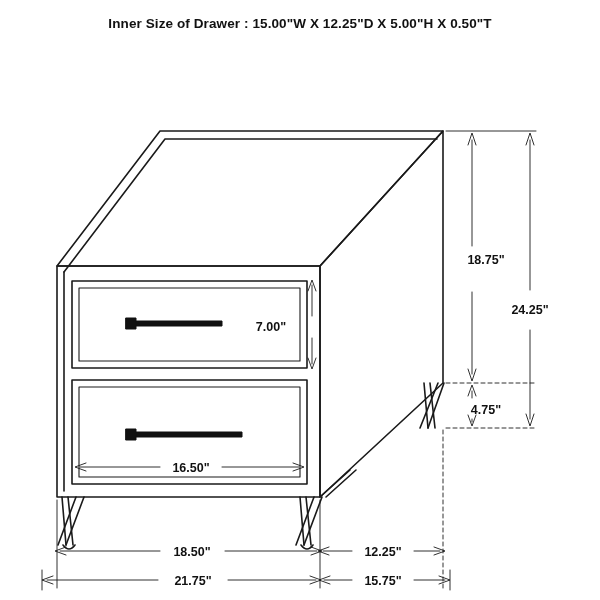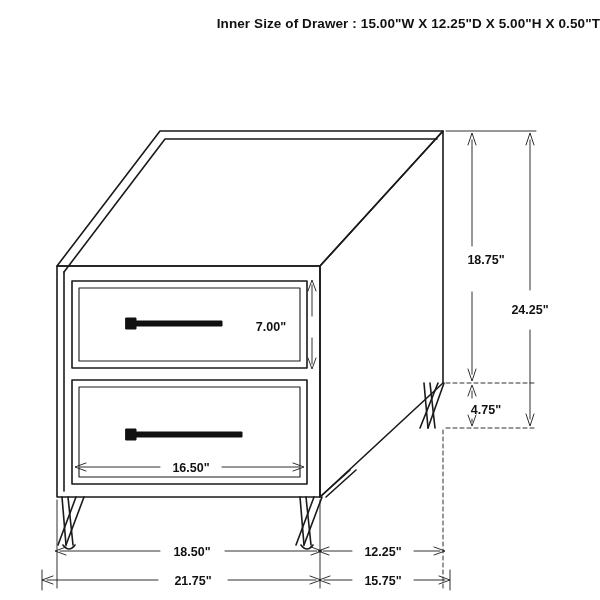--- a/index.html
+++ b/index.html
@@ -18,21 +18,21 @@
   #stage {
     position: relative;
     width: 600px;
     height: 600px;
   }
   #title {
     position: absolute;
     top: 16px;
     left: 0;
     width: 600px;
-    text-align: right;
+    text-align: center;
     font-size: 13.5px;
     font-weight: bold;
     letter-spacing: 0.1px;
     color: #111;
   }
   svg#drawing {
     position: absolute;
     top: 0;
     left: 0;
     width: 600px;

